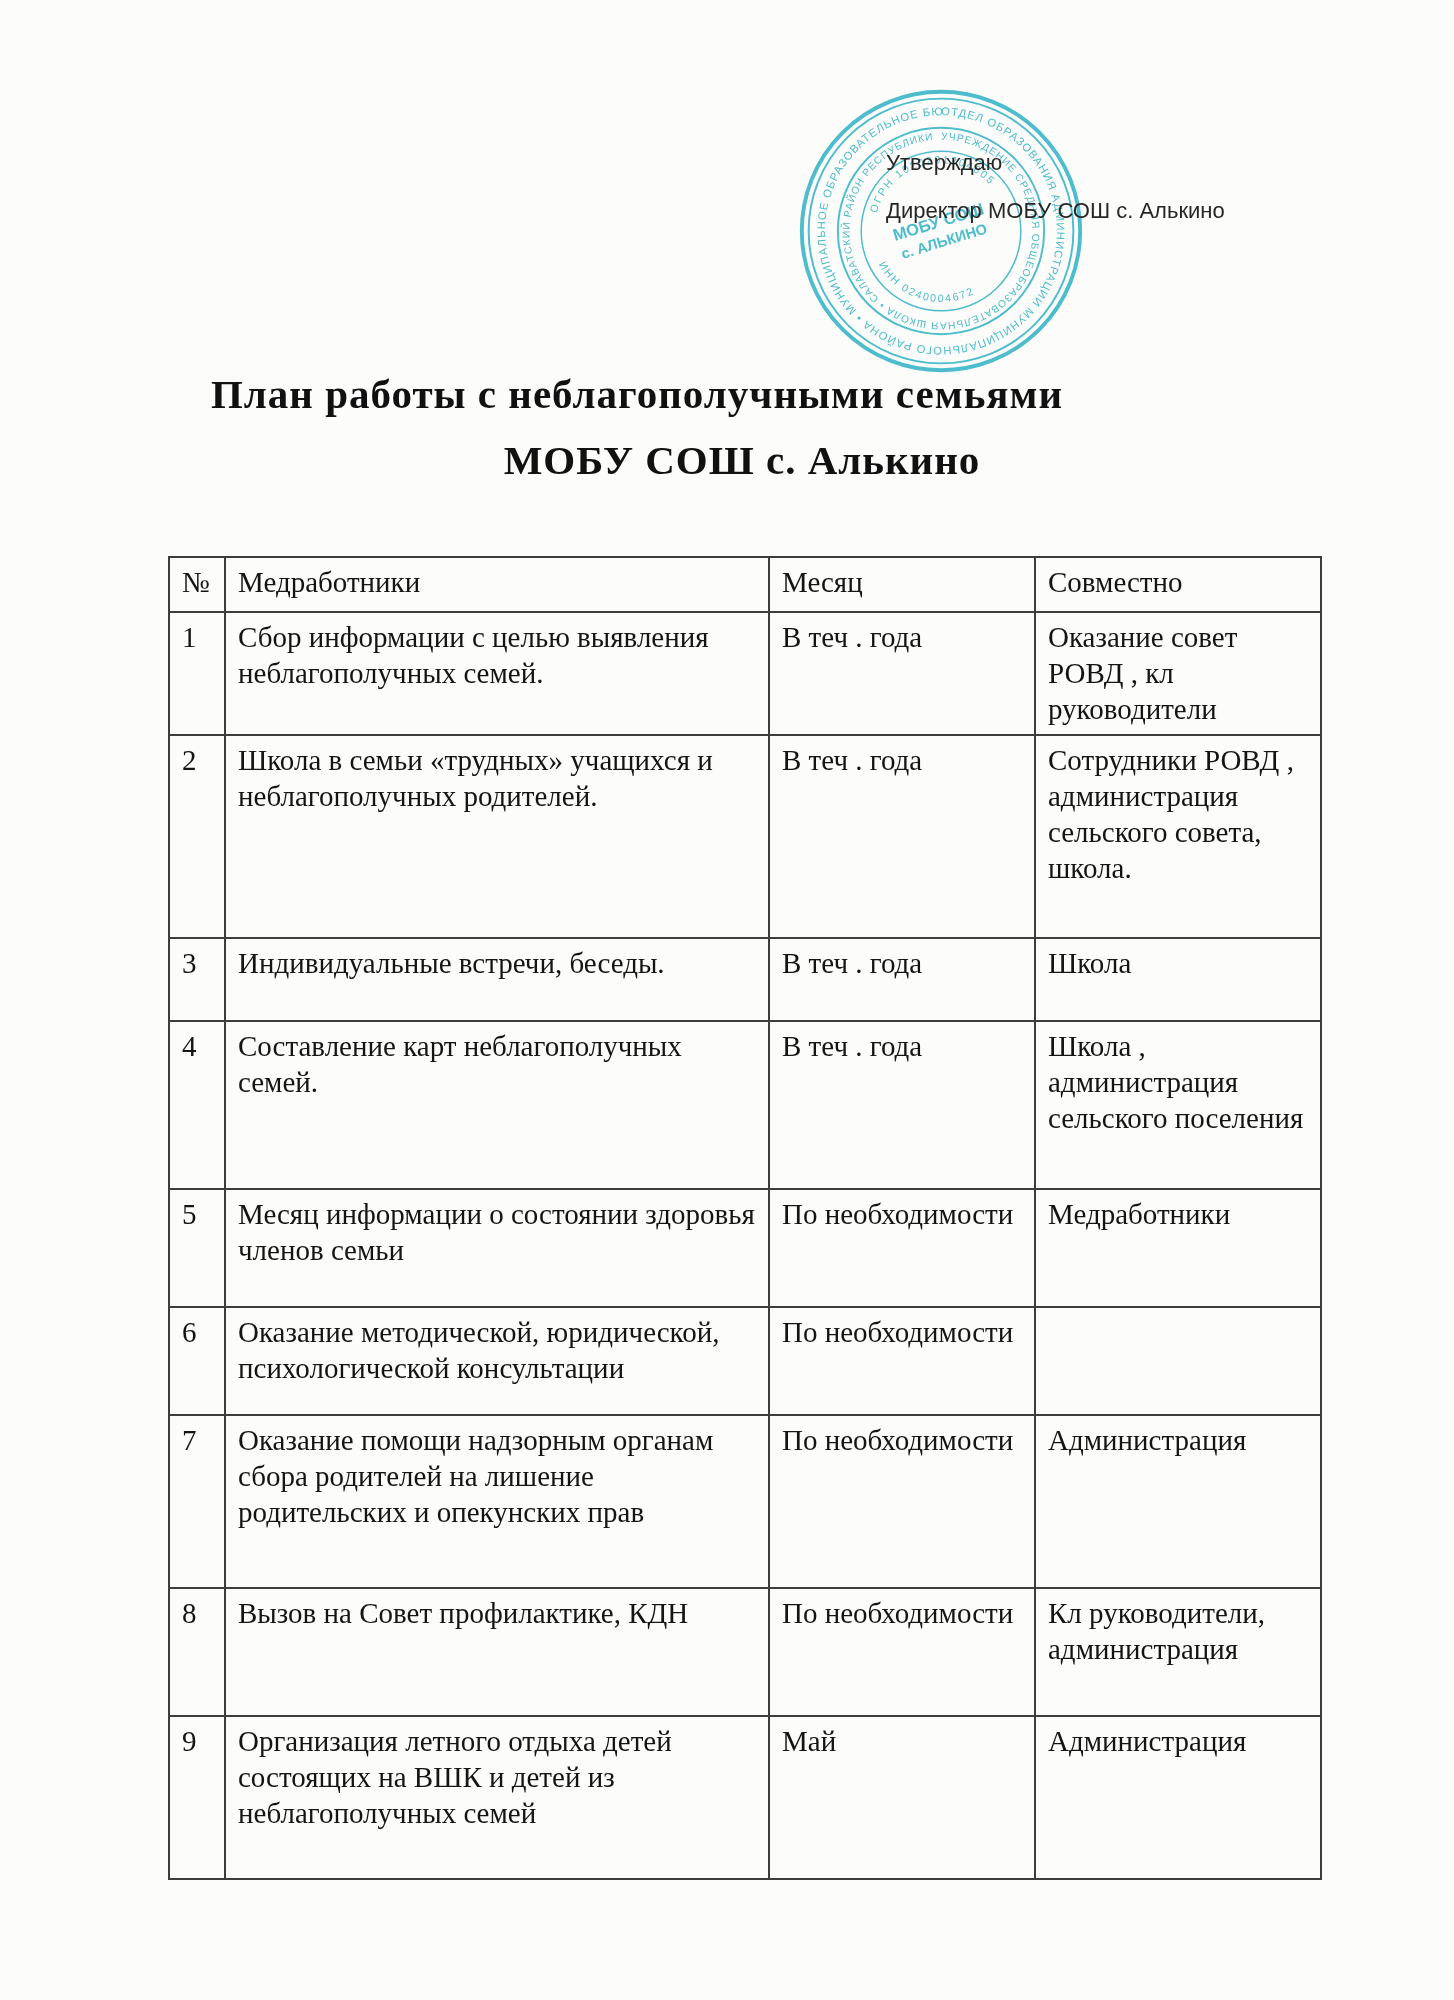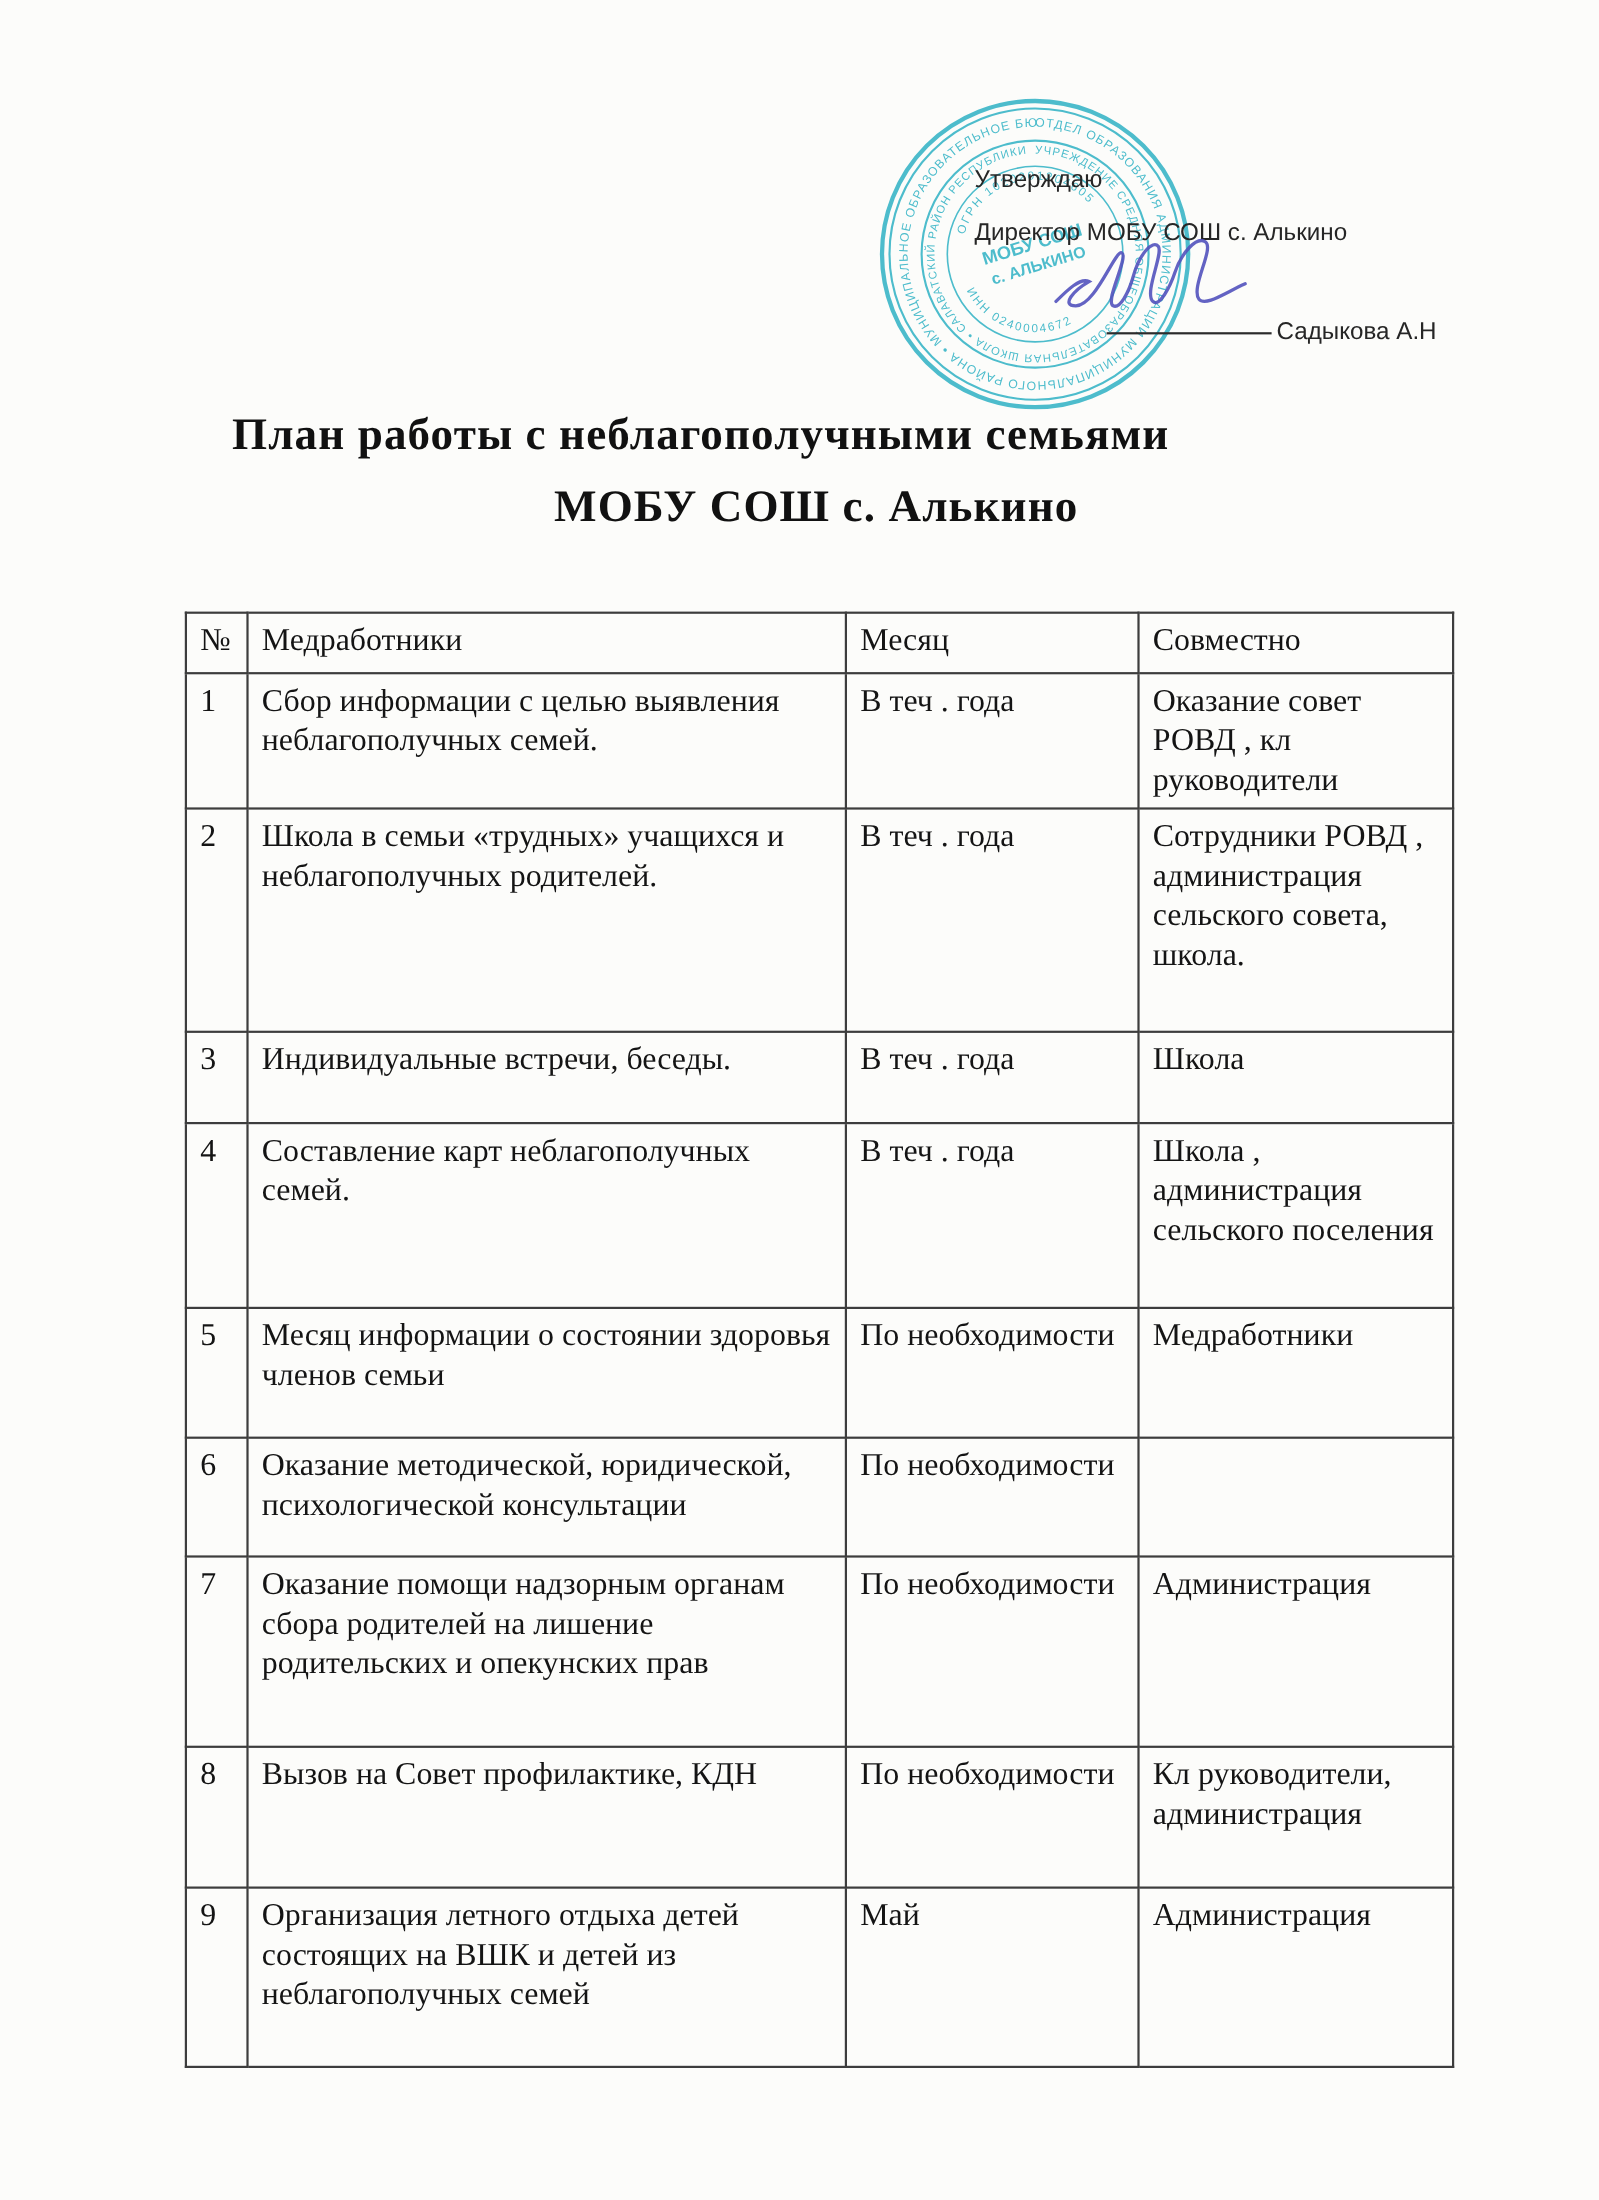--- a/index.html
+++ b/index.html
@@ -138,27 +138,20 @@
       <g transform="rotate(-17)" font-weight="bold" text-anchor="middle">
         <text y="-4" font-size="17">МОБУ СОШ</text>
         <text y="16" font-size="15">с. АЛЬКИНО</text>
       </g>
     </g>
   </svg>
 
   <div class="approval">
     <div class="line1">Утверждаю</div>
     <div class="line2">Директор МОБУ СОШ с. Алькино</div>
-    <div class="sig-row">
-      <svg class="sig-svg" width="190" height="90" viewBox="0 0 190 90" xmlns="http://www.w3.org/2000/svg">
-        <path d="M4 66 C14 56 26 44 34 48 C20 56 8 70 22 70 C40 70 58 18 64 22 C70 26 48 66 56 70 C62 73 70 58 74 44 C80 22 92 10 97 16 C102 22 84 58 92 66 C98 72 108 52 112 40 C118 22 132 6 140 12 C148 18 126 54 134 64 C140 71 158 58 176 50" fill="none" stroke="#5252bd" stroke-width="3" stroke-linecap="round" opacity="0.9"></path>
-      </svg>
-      <span class="sig-line"></span>
-      <span class="signee">Садыкова А.Н</span>
-    </div>
   </div>
 
   <h1 class="doc-title title-1">План работы с неблагополучными семьями</h1>
   <h1 class="doc-title title-2">МОБУ СОШ с. Алькино</h1>
 
   <table class="plan">
     <colgroup>
       <col class="c-num">
         <col class="c-act">
         <col class="c-mon">

